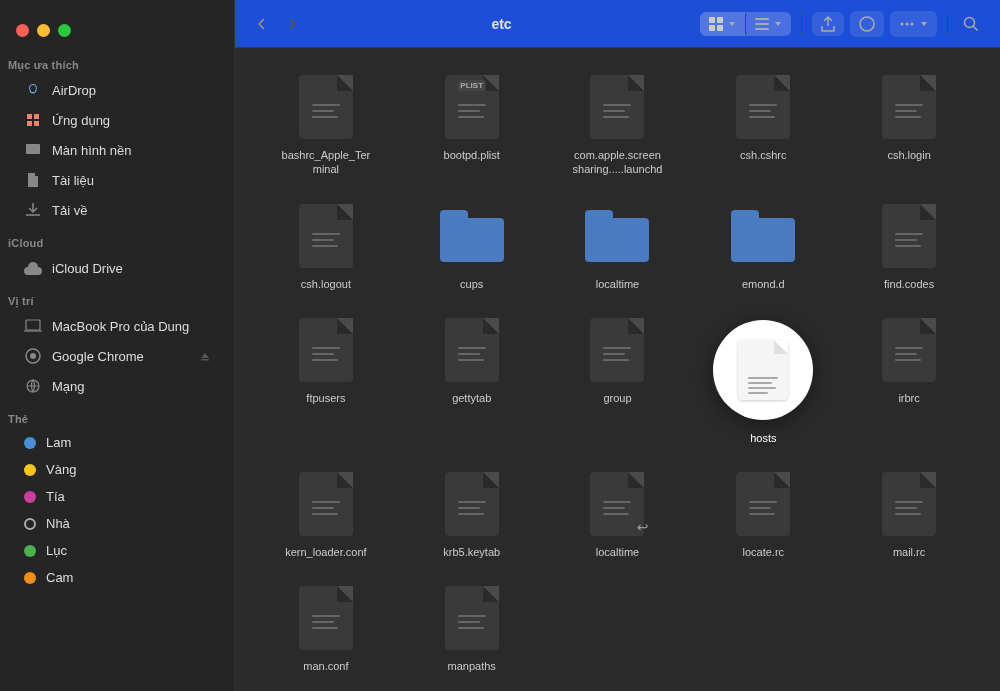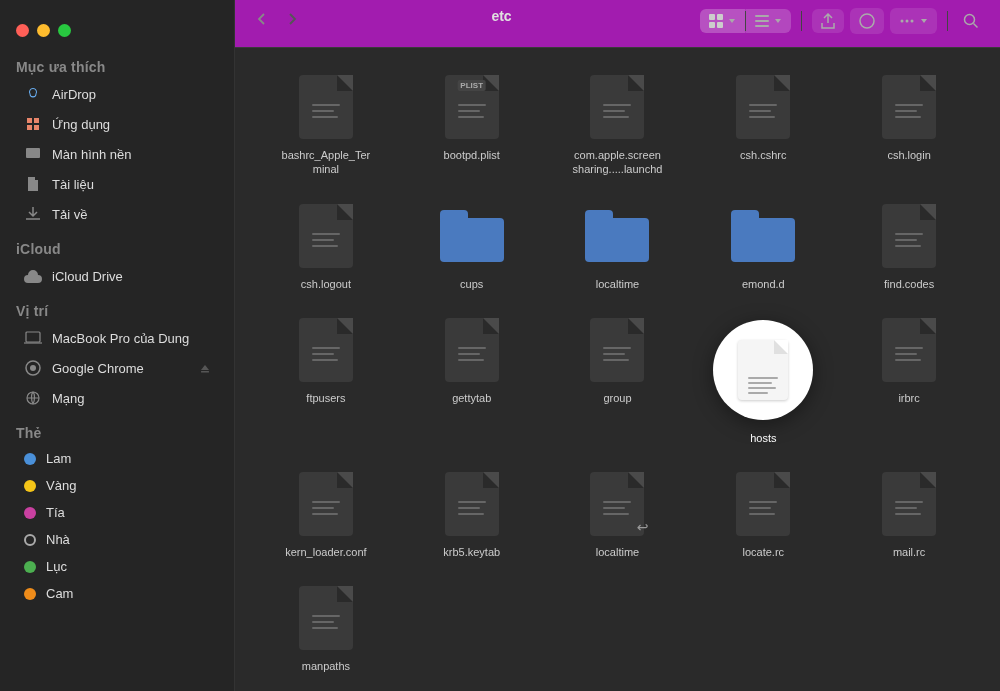--- a/index.html
+++ b/index.html
@@ -18,24 +18,24 @@
       background: #252525;
       height: 100%;
       display: flex;
       flex-direction: column;
       padding: 10px 0;
       flex-shrink: 0;
       border-right: 1px solid #333;
     }
 
     .sidebar-section-label {
-      font-size: 14px;
+      font-size: 11px;
       color: #888;
       font-weight: 600;
-      padding: 12px 16px 4px 16px;
+      padding: 12px 16px 4px 8px;
       text-transform: none;
       letter-spacing: 0.2px;
     }
 
     .sidebar-item {
       display: flex;
       align-items: center;
       padding: 5px 16px;
       cursor: pointer;
       border-radius: 6px;
@@ -92,23 +92,23 @@
       display: flex;
       flex-direction: column;
       background: #2a2a2a;
       height: 100%;
       overflow: hidden;
     }
 
     
     .toolbar {
       display: flex;
-      align-items: flex-start;
+      align-items: center;
       padding: 8px 16px;
-      background: #a21caf;
+      background: #1d4ed8;
       border-bottom: 1px solid #3a3a3a;
       gap: 8px;
       height: 48px;
       flex-shrink: 0;
     }
 
     .nav-btn {
       background: none;
       border: none;
       color: #888;
@@ -839,20 +839,32 @@
             <div class="generic-file-lines">
               <div class="file-line" style="width:28px"></div>
               <div class="file-line" style="width:22px"></div>
               <div class="file-line" style="width:26px"></div>
             </div>
           </div>
         </div>
         <span class="file-label">mail.rc</span>
       </div>
 
+      <div class="file-item">
+        <div class="file-icon-container">
+          <div class="generic-file">
+            <div class="generic-file-lines">
+              <div class="file-line" style="width:28px"></div>
+              <div class="file-line" style="width:22px"></div>
+              <div class="file-line" style="width:26px"></div>
+            </div>
+          </div>
+        </div>
+        <span class="file-label">man.conf</span>
+      </div>
 
       <div class="file-item">
         <div class="file-icon-container">
           <div class="generic-file">
             <div class="generic-file-lines">
               <div class="file-line" style="width:28px"></div>
               <div class="file-line" style="width:22px"></div>
               <div class="file-line" style="width:26px"></div>
             </div>
           </div>

